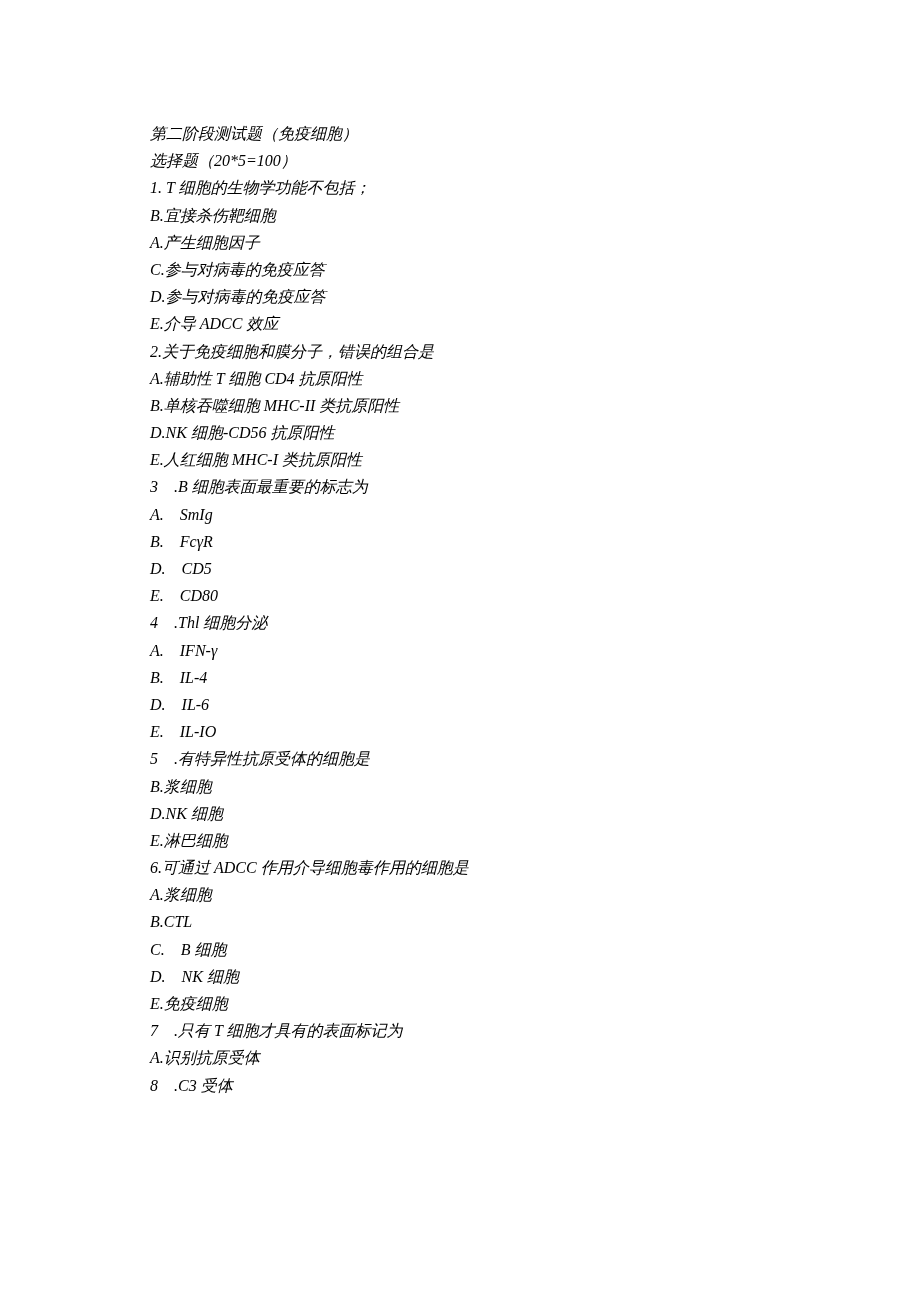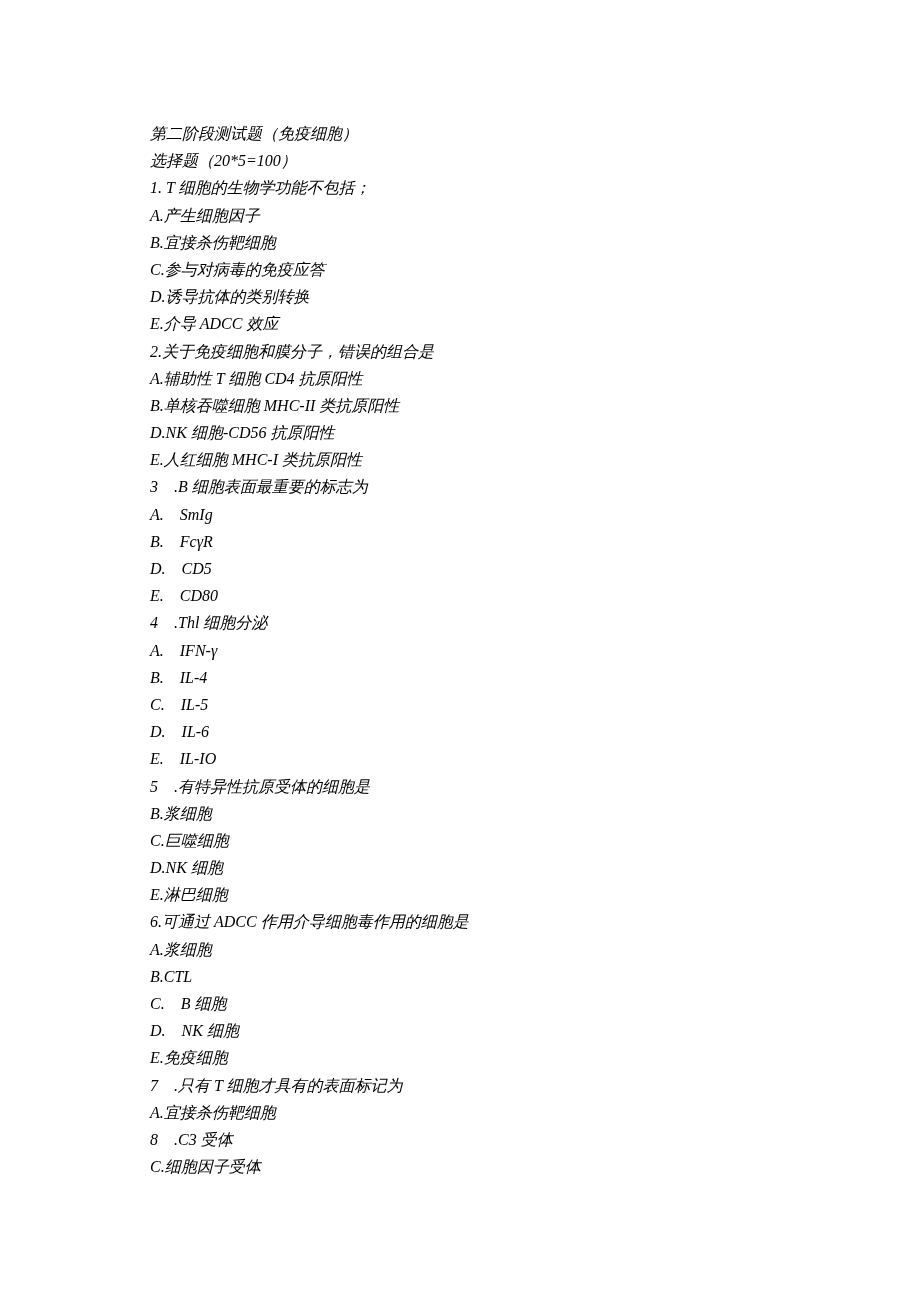--- a/index.html
+++ b/index.html
@@ -23,55 +23,52 @@
   }
 </style>
 </head>
 <body>
 
 <div class="page">
   <span class="line">第二阶段测试题（免疫细胞）</span>
   <span class="line">选择题（20*5=100）</span>
 
   <span class="line">1. T 细胞的生物学功能不包括；</span>
+  <span class="line">B.宜接杀伤靶细胞</span>
   <span class="line">A.产生细胞因子</span>
-  <span class="line">B.宜接杀伤靶细胞</span>
   <span class="line">C.参与对病毒的免疫应答</span>
-  <span class="line">D.诱导抗体的类别转换</span>
+  <span class="line">D.参与对病毒的免疫应答</span>
   <span class="line">E.介导 ADCC 效应</span>
 
   <span class="line">2.关于免疫细胞和膜分子，错误的组合是</span>
   <span class="line">A.辅助性 T 细胞 CD4 抗原阳性</span>
   <span class="line">B.单核吞噬细胞 MHC-II 类抗原阳性</span>
   <span class="line">D.NK 细胞-CD56 抗原阳性</span>
   <span class="line">E.人红细胞 MHC-I 类抗原阳性</span>
 
   <span class="line">3　.B 细胞表面最重要的标志为</span>
   <span class="line">A.　SmIg</span>
   <span class="line">B.　FcγR</span>
   <span class="line">D.　CD5</span>
   <span class="line">E.　CD80</span>
 
   <span class="line">4　.Thl 细胞分泌</span>
   <span class="line">A.　IFN-γ</span>
   <span class="line">B.　IL-4</span>
-  <span class="line">C.　IL-5</span>
   <span class="line">D.　IL-6</span>
   <span class="line">E.　IL-IO</span>
 
   <span class="line">5　.有特异性抗原受体的细胞是</span>
   <span class="line">B.浆细胞</span>
-  <span class="line">C.巨噬细胞</span>
   <span class="line">D.NK 细胞</span>
   <span class="line">E.淋巴细胞</span>
 
   <span class="line">6.可通过 ADCC 作用介导细胞毒作用的细胞是</span>
   <span class="line">A.浆细胞</span>
   <span class="line">B.CTL</span>
   <span class="line">C.　B 细胞</span>
   <span class="line">D.　NK 细胞</span>
   <span class="line">E.免疫细胞</span>
 
   <span class="line">7　.只有 T 细胞才具有的表面标记为</span>
-  <span class="line">A.宜接杀伤靶细胞</span>
+  <span class="line">A.识别抗原受体</span>
   <span class="line">8　.C3 受体</span>
-  <span class="line">C.细胞因子受体</span>
 </div>
 
 </body></html>

